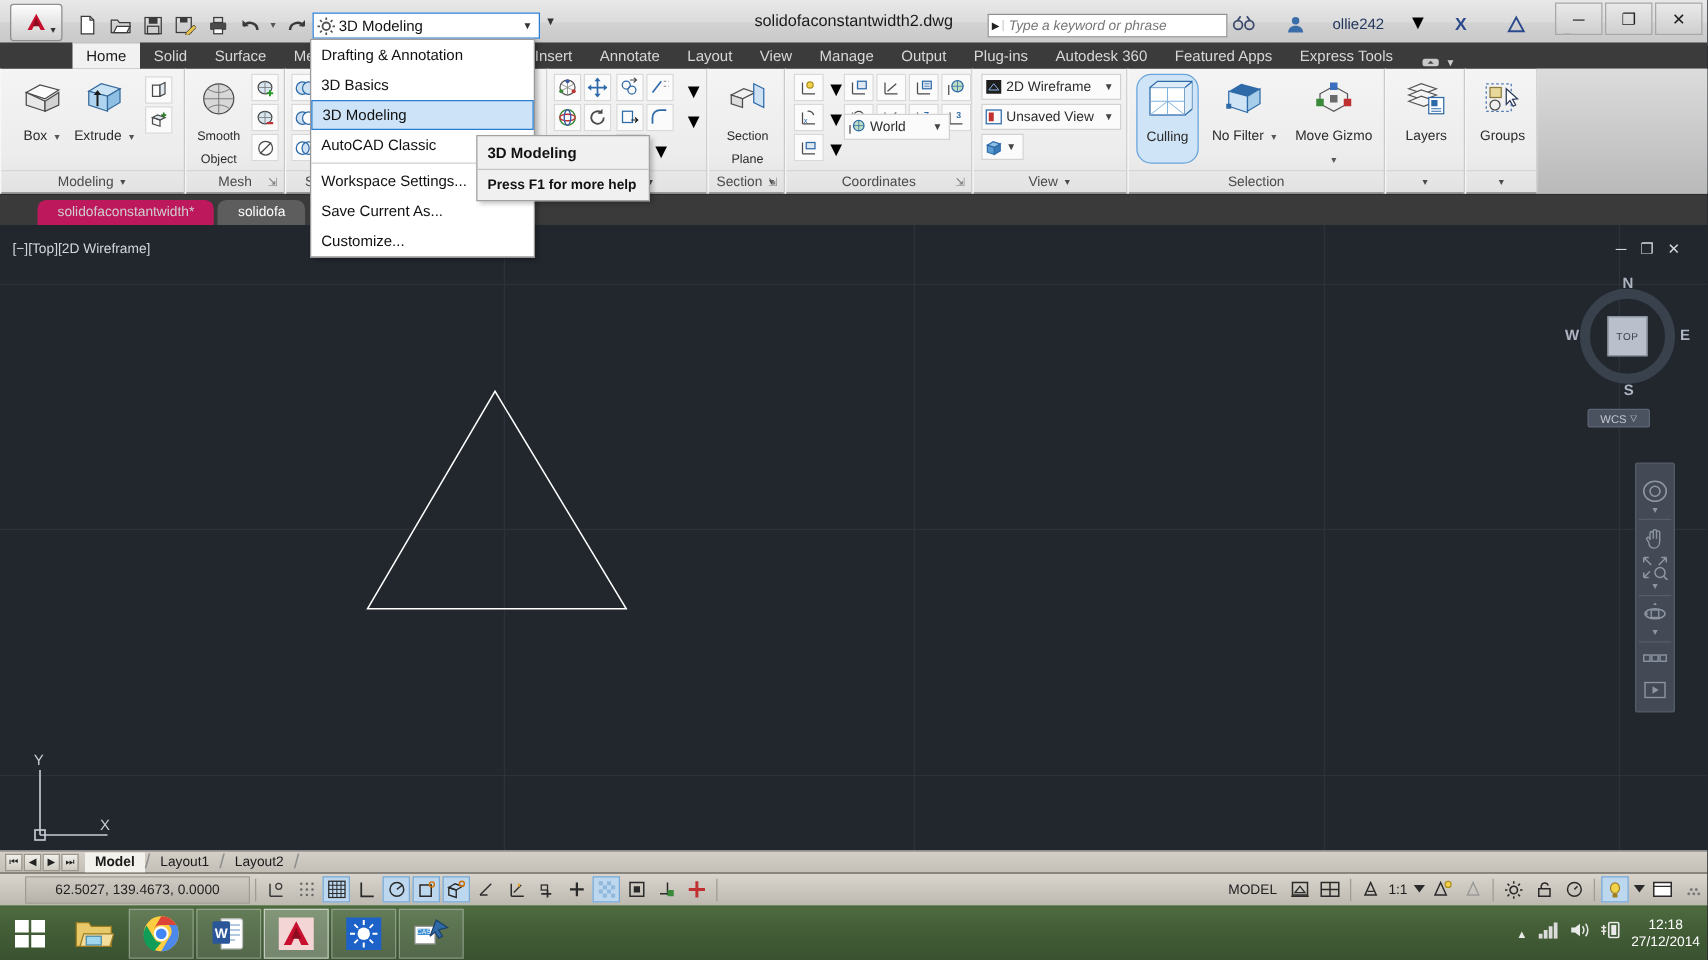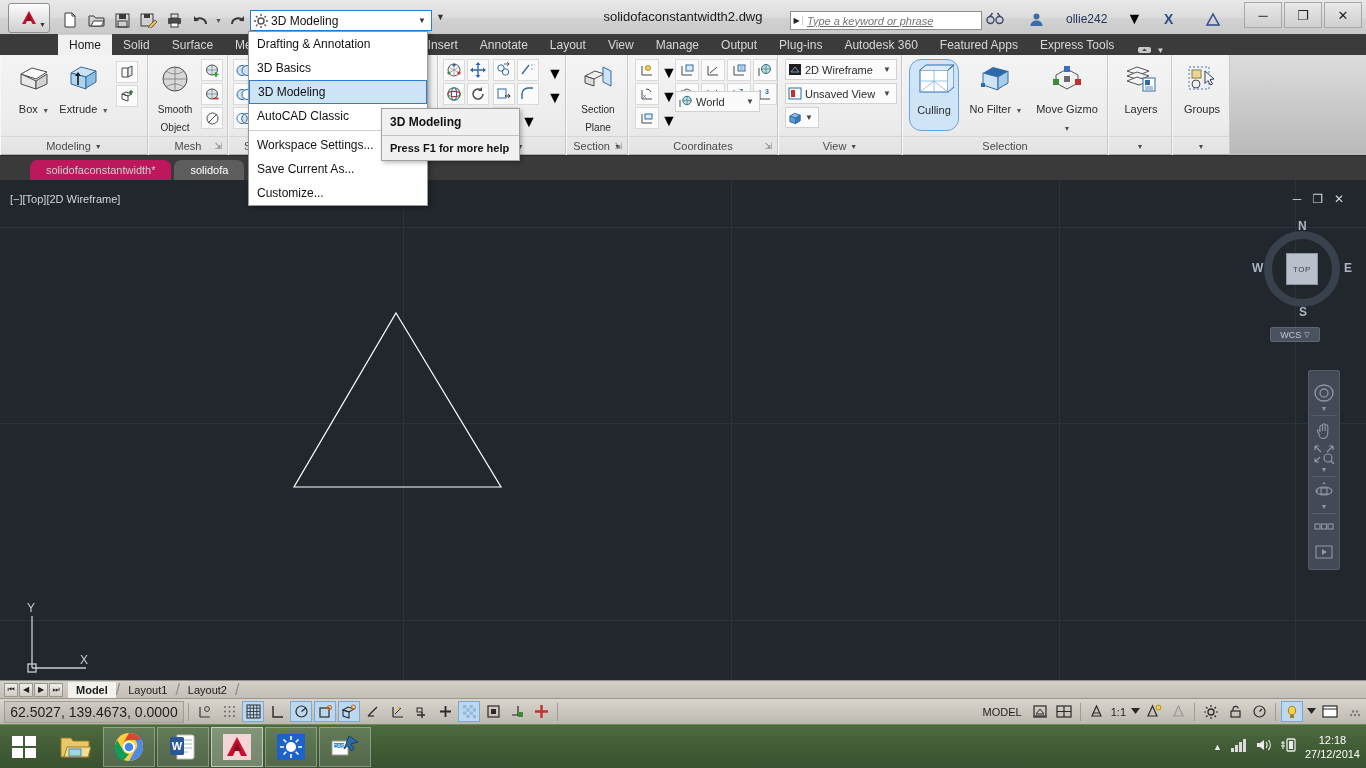--- a/index.html
+++ b/index.html
@@ -42,21 +42,21 @@
     position:absolute; left:0; top:9px; width:1366px; text-align:center;
     font-size:13px; color:#1a1a1a;
   }
   .search-wrap {
     position:absolute; left:790px; top:11px; width:192px; height:19px;
     background:#fff; border:1px solid #8d8d8d; display:flex; align-items:center;
   }
   .search-wrap .dd { width:12px; text-align:center; font-size:8px; color:#222; border-right:1px solid #cfcfcf;}
   .search-wrap input {
     flex:1; border:0; outline:0; font-size:11px; font-style:italic; color:#6d6d6d;
-    font-family:"Liberation Sans", sans-serif; padding-left:4px; background:transparent;text-decoration:underline;
+    font-family:"Liberation Sans", sans-serif; padding-left:4px; background:transparent;
   }
   .tb-icons { position:absolute; left:984px; top:8px; display:flex; align-items:center; gap:19px; }
   .tb-icons .ti { width:22px; height:22px; display:flex; align-items:center; justify-content:center; }
   .user-name { font-size:12px; color:#22355c; }
   .win-ctrl { position:absolute; right:4px; top:2px; display:flex; gap:2px; }
   .win-ctrl div {
     width:38px; height:26px; display:flex; align-items:center; justify-content:center;
     font-size:13px; color:#222; background:linear-gradient(to bottom,#e9e9e9,#cfcfcf);
     border:1px solid #a8a8a8;
   }
@@ -188,23 +188,23 @@
   .ltab.active { background:#f2f1ec; font-weight:bold; }
   .lt-sep { color:#8f8f8f; }
 
   
   .statusbar {
     position:absolute; left:0; top:698px; width:1366px; height:26px;
     background:linear-gradient(to bottom,#d9d5cd,#bdb9b0);
     border-top:1px solid #9a968d; display:flex; align-items:center;
   }
   .coords {
-    width:180px; height:22px; margin-left:4px;
+    width:180px; height:22px; margin-left:20px;
     background:linear-gradient(to bottom,#cfcbc2,#b6b2a9); border:1px solid #a09c93;
-    font-size:14px; color:#1e1e1e; display:flex; align-items:center; justify-content:center;
+    font-size:11px; color:#1e1e1e; display:flex; align-items:center; justify-content:center;
   }
   .sb-grp { display:flex; align-items:center; height:22px; }
   .sb-ic {
     width:22px; height:21px; display:flex; align-items:center; justify-content:center;
     color:#2f2f2f; margin:0 1px;
   }
   .sb-ic.on { background:#bcd7ee; border:1px solid #7aa9d4; }
   .sb-div { width:1px; height:18px; background:#a09c93; margin:0 4px; }
   .sb-text { font-size:11px; color:#1e1e1e; padding:0 6px; }
 

